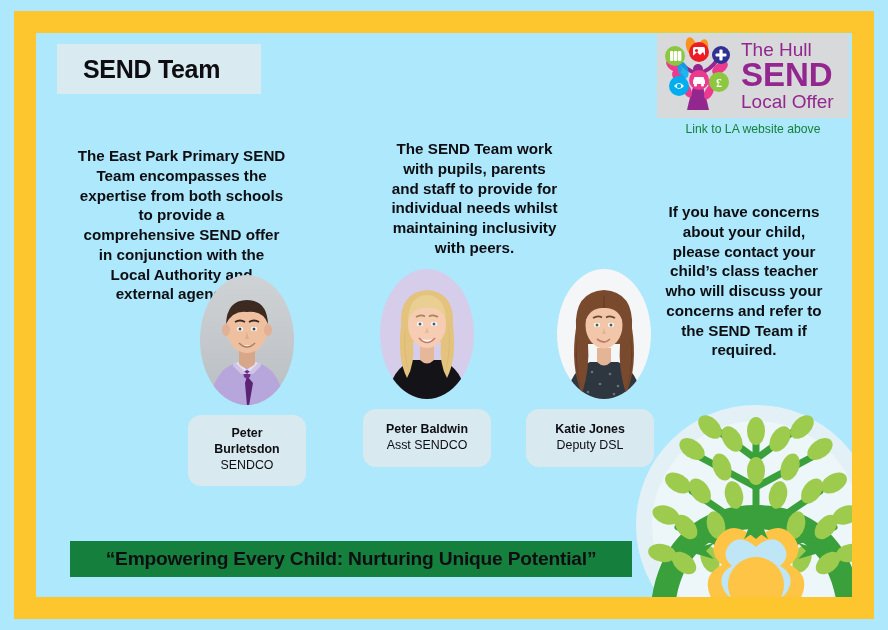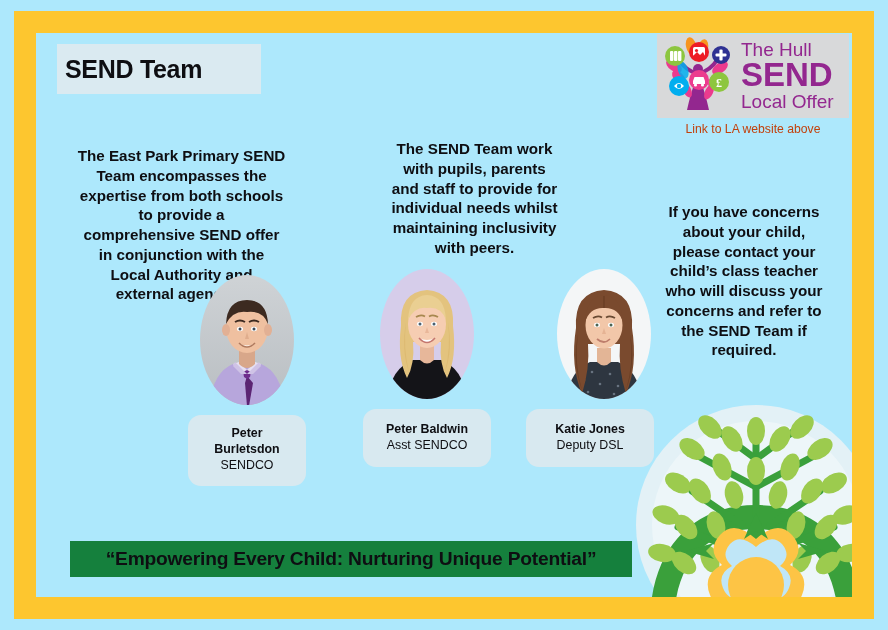--- a/index.html
+++ b/index.html
@@ -54,21 +54,21 @@
   
   .send-team-header {
     position: absolute;
     left: 21px;
     top: 11px;
     width: 204px;
     height: 50px;
     background: #DAEAF1;
     display: flex;
     align-items: center;
-    padding-left: 8px;
+    padding-left: 26px;
   }
   .send-team-header span {
     font-size: 25px;
     font-weight: 700;
     color: #0E0E12;
     letter-spacing: -0.3px;
   }
 
   
   .para {
@@ -94,21 +94,21 @@
     background: #D8D9DA;
     overflow: hidden;
   }
   .logo-caption {
     position: absolute;
     left: 608px;
     top: 89px;
     width: 218px;
     text-align: center;
     font-size: 12.2px;
-    color: #c2410c;
+    color: #15803d;
   }
 
   
   .staff {
     position: absolute;
     top: 235px;
     width: 100%;
     height: 260px;
   }
   .staff-card {

